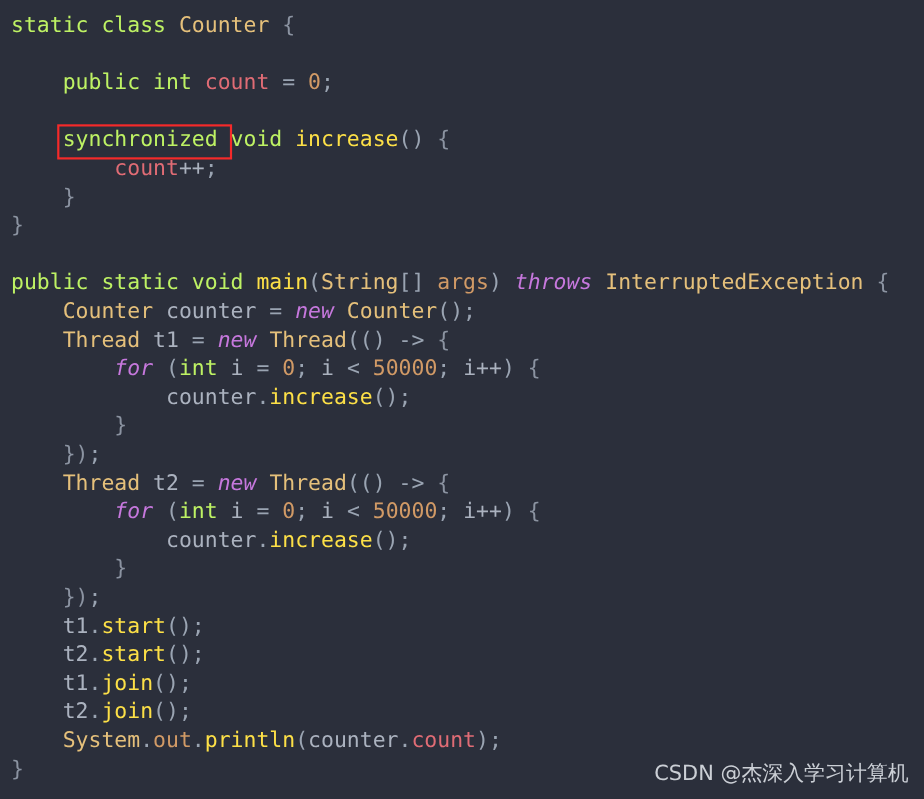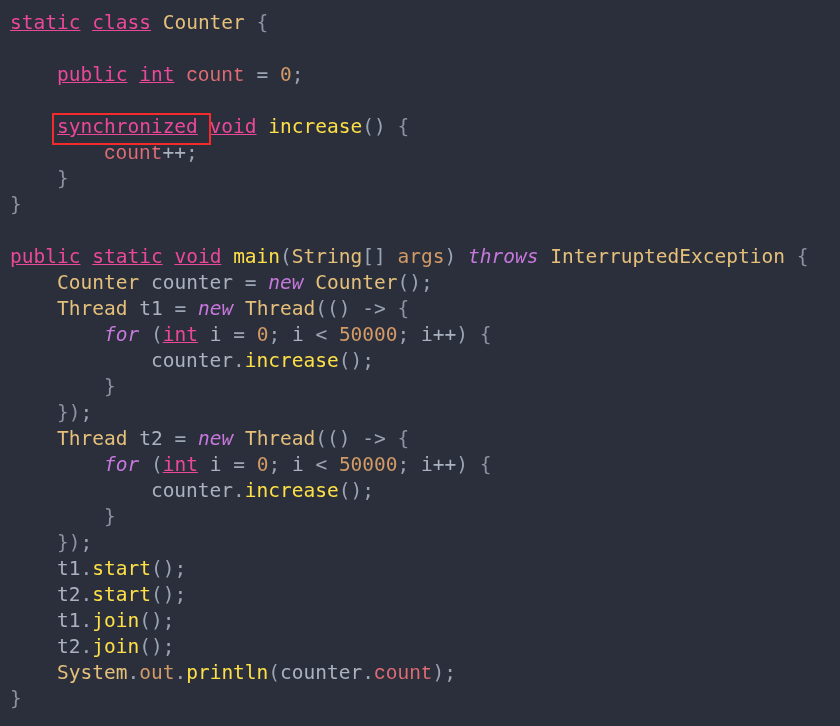--- a/index.html
+++ b/index.html
@@ -25,26 +25,26 @@
     letter-spacing: 0px;
     white-space: pre;
     color: #b9bfca;
   }
   .ln {
     display: block;
     height: 26px;
     white-space: pre;
   }
   
-  .kw   { color: #ec4899; text-decoration: underline; }   
+  .kw   { color: #bef264; }   
   .kw2  { color: #c678dd; font-style: italic; }   
   .type { color: #e5c07b; }   
   .fn   { color: #fde047; }   
   .num  { color: #d19a66; }   
-  .fld  { color: #e06c75; font-family: Liberation Mono, monospace; }   
+  .fld  { color: #e06c75; }   
   .var  { color: #abb2bf; }   
   .punc { color: #9aa4b2; }   
   .brc  { color: #8b93a1; }   
 
   
   #sync-highlight {
     position: absolute;
     left: 52px;
     top: 113px;
     width: 159px;
@@ -68,14 +68,15 @@
 </style>
 </head>
 <body>
 
 <div id="screenshot">
 
   <div id="code"><span class="ln"><span class="kw">static</span><span class="var"> </span><span class="kw">class</span><span class="var"> </span><span class="type">Counter</span><span class="var"> </span><span class="brc">{</span></span><span class="ln">&nbsp;</span><span class="ln"><span class="var">    </span><span class="kw">public</span><span class="var"> </span><span class="kw">int</span><span class="var"> </span><span class="fld">count</span><span class="var"> </span><span class="punc">=</span><span class="var"> </span><span class="num">0</span><span class="punc">;</span></span><span class="ln">&nbsp;</span><span class="ln"><span class="var">    </span><span class="kw">synchronized</span><span class="var"> </span><span class="kw">void</span><span class="var"> </span><span class="fn">increase</span><span class="punc">()</span><span class="var"> </span><span class="brc">{</span></span><span class="ln"><span class="var">        </span><span class="fld">count</span><span class="var">++</span><span class="punc">;</span></span><span class="ln"><span class="var">    </span><span class="brc">}</span></span><span class="ln"><span class="brc">}</span></span><span class="ln">&nbsp;</span><span class="ln"><span class="kw">public</span><span class="var"> </span><span class="kw">static</span><span class="var"> </span><span class="kw">void</span><span class="var"> </span><span class="fn">main</span><span class="punc">(</span><span class="type">String</span><span class="punc">[]</span><span class="var"> </span><span class="num">args</span><span class="punc">)</span><span class="var"> </span><span class="kw2">throws</span><span class="var"> </span><span class="type">InterruptedException</span><span class="var"> </span><span class="brc">{</span></span><span class="ln"><span class="var">    </span><span class="type">Counter</span><span class="var"> </span><span class="var">counter</span><span class="var"> </span><span class="punc">=</span><span class="var"> </span><span class="kw2">new</span><span class="var"> </span><span class="type">Counter</span><span class="punc">()</span><span class="punc">;</span></span><span class="ln"><span class="var">    </span><span class="type">Thread</span><span class="var"> </span><span class="var">t1</span><span class="var"> </span><span class="punc">=</span><span class="var"> </span><span class="kw2">new</span><span class="var"> </span><span class="type">Thread</span><span class="punc">(()</span><span class="var"> </span><span class="punc">-&gt;</span><span class="var"> </span><span class="brc">{</span></span><span class="ln"><span class="var">        </span><span class="kw2">for</span><span class="var"> </span><span class="punc">(</span><span class="kw">int</span><span class="var"> </span><span class="var">i</span><span class="var"> </span><span class="punc">=</span><span class="var"> </span><span class="num">0</span><span class="punc">; </span><span class="var">i</span><span class="var"> </span><span class="punc">&lt;</span><span class="var"> </span><span class="num">50000</span><span class="punc">; </span><span class="var">i++</span><span class="punc">)</span><span class="var"> </span><span class="brc">{</span></span><span class="ln"><span class="var">            </span><span class="var">counter</span><span class="punc">.</span><span class="fn">increase</span><span class="punc">()</span><span class="punc">;</span></span><span class="ln"><span class="var">        </span><span class="brc">}</span></span><span class="ln"><span class="var">    </span><span class="brc">})</span><span class="punc">;</span></span><span class="ln"><span class="var">    </span><span class="type">Thread</span><span class="var"> </span><span class="var">t2</span><span class="var"> </span><span class="punc">=</span><span class="var"> </span><span class="kw2">new</span><span class="var"> </span><span class="type">Thread</span><span class="punc">(()</span><span class="var"> </span><span class="punc">-&gt;</span><span class="var"> </span><span class="brc">{</span></span><span class="ln"><span class="var">        </span><span class="kw2">for</span><span class="var"> </span><span class="punc">(</span><span class="kw">int</span><span class="var"> </span><span class="var">i</span><span class="var"> </span><span class="punc">=</span><span class="var"> </span><span class="num">0</span><span class="punc">; </span><span class="var">i</span><span class="var"> </span><span class="punc">&lt;</span><span class="var"> </span><span class="num">50000</span><span class="punc">; </span><span class="var">i++</span><span class="punc">)</span><span class="var"> </span><span class="brc">{</span></span><span class="ln"><span class="var">            </span><span class="var">counter</span><span class="punc">.</span><span class="fn">increase</span><span class="punc">()</span><span class="punc">;</span></span><span class="ln"><span class="var">        </span><span class="brc">}</span></span><span class="ln"><span class="var">    </span><span class="brc">})</span><span class="punc">;</span></span><span class="ln"><span class="var">    </span><span class="var">t1</span><span class="punc">.</span><span class="fn">start</span><span class="punc">()</span><span class="punc">;</span></span><span class="ln"><span class="var">    </span><span class="var">t2</span><span class="punc">.</span><span class="fn">start</span><span class="punc">()</span><span class="punc">;</span></span><span class="ln"><span class="var">    </span><span class="var">t1</span><span class="punc">.</span><span class="fn">join</span><span class="punc">()</span><span class="punc">;</span></span><span class="ln"><span class="var">    </span><span class="var">t2</span><span class="punc">.</span><span class="fn">join</span><span class="punc">()</span><span class="punc">;</span></span><span class="ln"><span class="var">    </span><span class="type">System</span><span class="punc">.</span><span class="num">out</span><span class="punc">.</span><span class="fn">println</span><span class="punc">(</span><span class="var">counter</span><span class="punc">.</span><span class="fld">count</span><span class="punc">)</span><span class="punc">;</span></span><span class="ln"><span class="brc">}</span></span></div>
 
   <div id="sync-highlight"></div>
 
+  <div id="watermark">CSDN @杰深入学习计算机</div>
 
 </div>
 
 </body></html>

